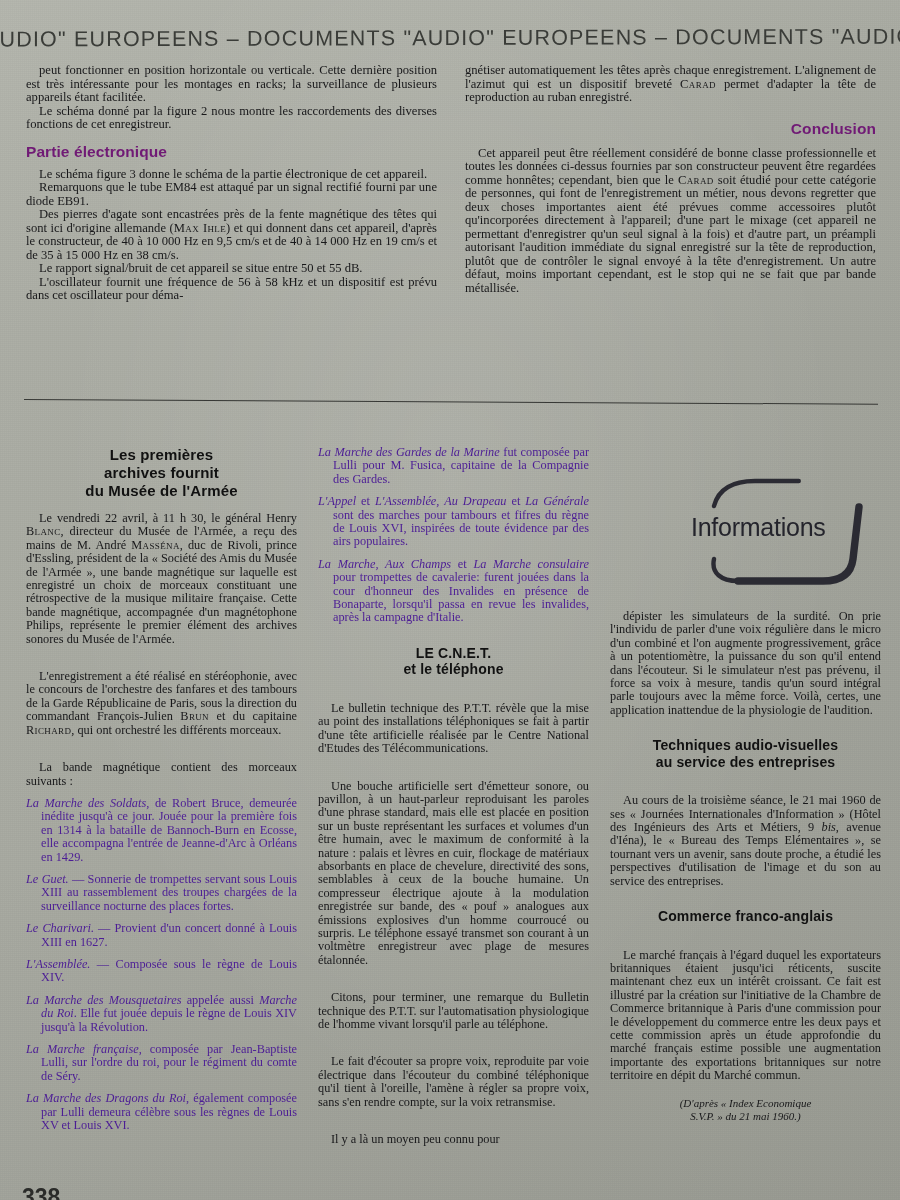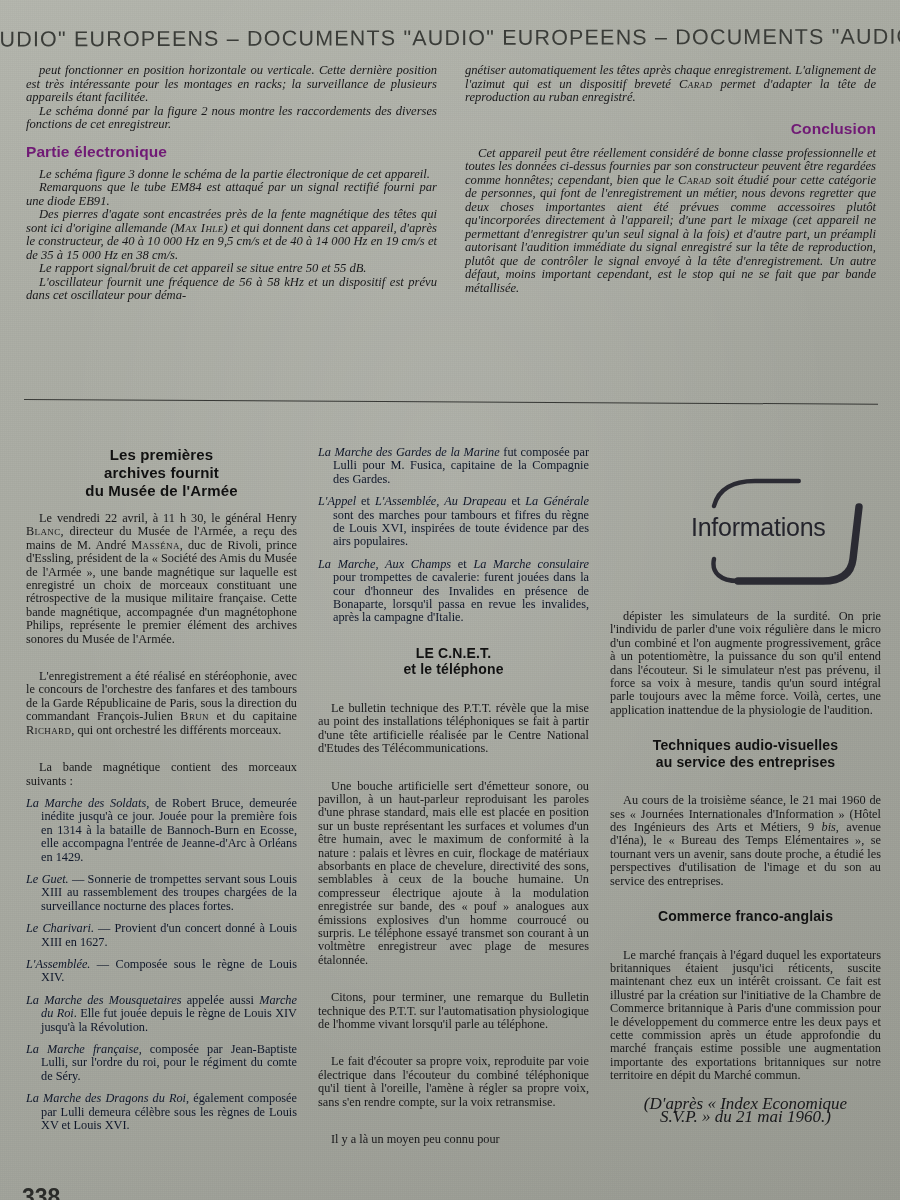--- a/index.html
+++ b/index.html
@@ -43,21 +43,20 @@
   .twocol > div{width:411px;}
 
   p{margin:0;}
   .bodytxt{
     font-size:12.6px;line-height:13.5px;
     text-align:justify;text-justify:inter-word;
     -webkit-hyphens:none;hyphens:none;
     color:#18181a;
     text-indent:13px;
     margin-bottom:0px;
-    font-style:italic;
   }
   .bodytxt.noind{text-indent:0;}
   .sc{font-variant:small-caps;letter-spacing:.03em;}
 
   h2.subhead{
     font-family:"Liberation Sans", sans-serif;
     font-weight:bold;font-size:15.5px;
     margin:11px 0 7px 0;letter-spacing:.005em;color:#701a75;
   }
   h2.subhead.right{text-align:right;margin:15px 0 9px 0;}
@@ -77,31 +76,31 @@
   .colhead{
     font-family:"Liberation Sans", sans-serif;
     font-weight:bold;font-size:14px;line-height:16.5px;
     text-align:center;margin:0 0 12px 0;letter-spacing:.01em;color:#111;
   }
   .colhead.big{font-size:15px;line-height:18px;}
   .colhead.mt{margin-top:20px;}
 
   .listitem{
     font-size:12.3px;line-height:13.4px;text-align:justify;
-    padding-left:15px;text-indent:-15px;margin-top:9px;color:#0f172a;
+    padding-left:15px;text-indent:-15px;margin-top:9px;color:#4c1d95;
   }
   .listitem i{font-style:italic;}
 
   .botbody{
     font-size:12.3px;line-height:13.4px;text-align:justify;
     text-indent:13px;color:#18181a;margin-top:24px;
   }
   .botbody.first{margin-top:9px;}
   .credit{
-    font-size:17px;line-height:13.6px;text-align:center;
+    font-size:11px;line-height:13.6px;text-align:center;
     font-style:italic;margin-top:14px;color:#18181a;text-indent:0;
   }
 
   
   .logo{
     position:absolute;left:683px;top:473px;width:200px;height:118px;
   }
   .logo svg{position:absolute;left:0;top:0;}
   .logo .word{
     position:absolute;left:8px;top:40px;

